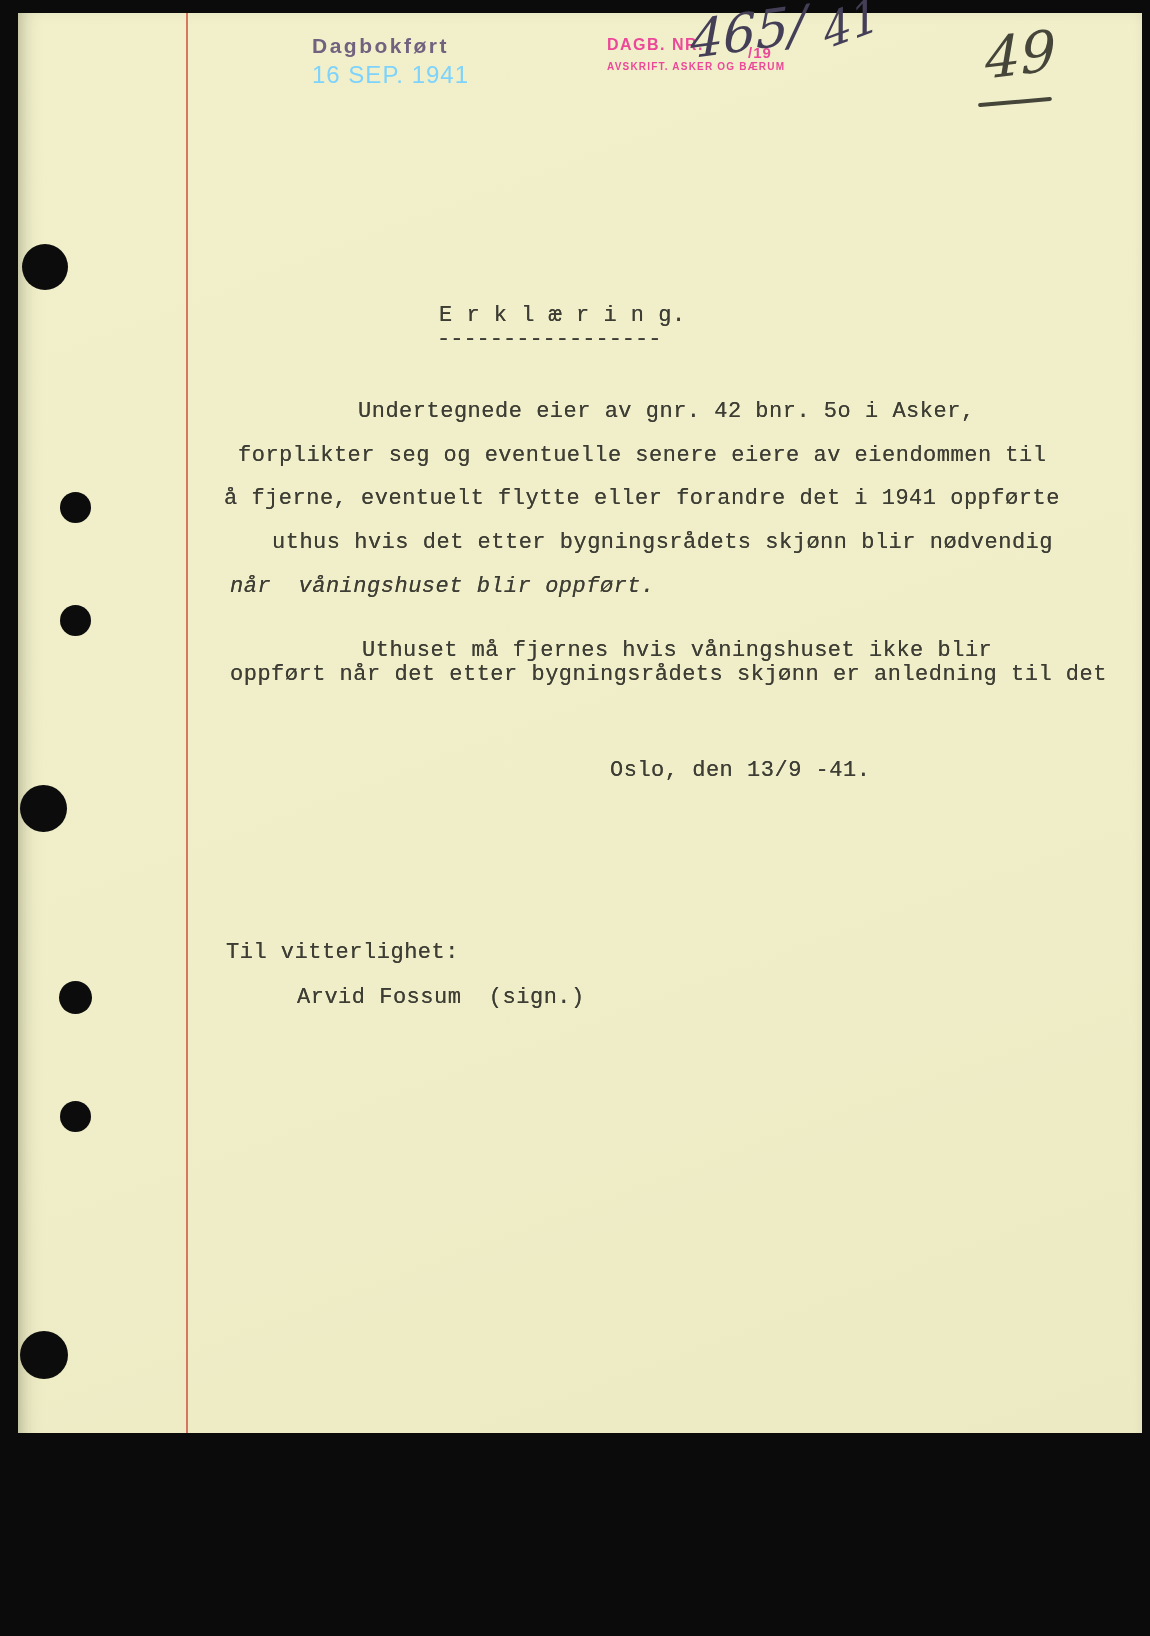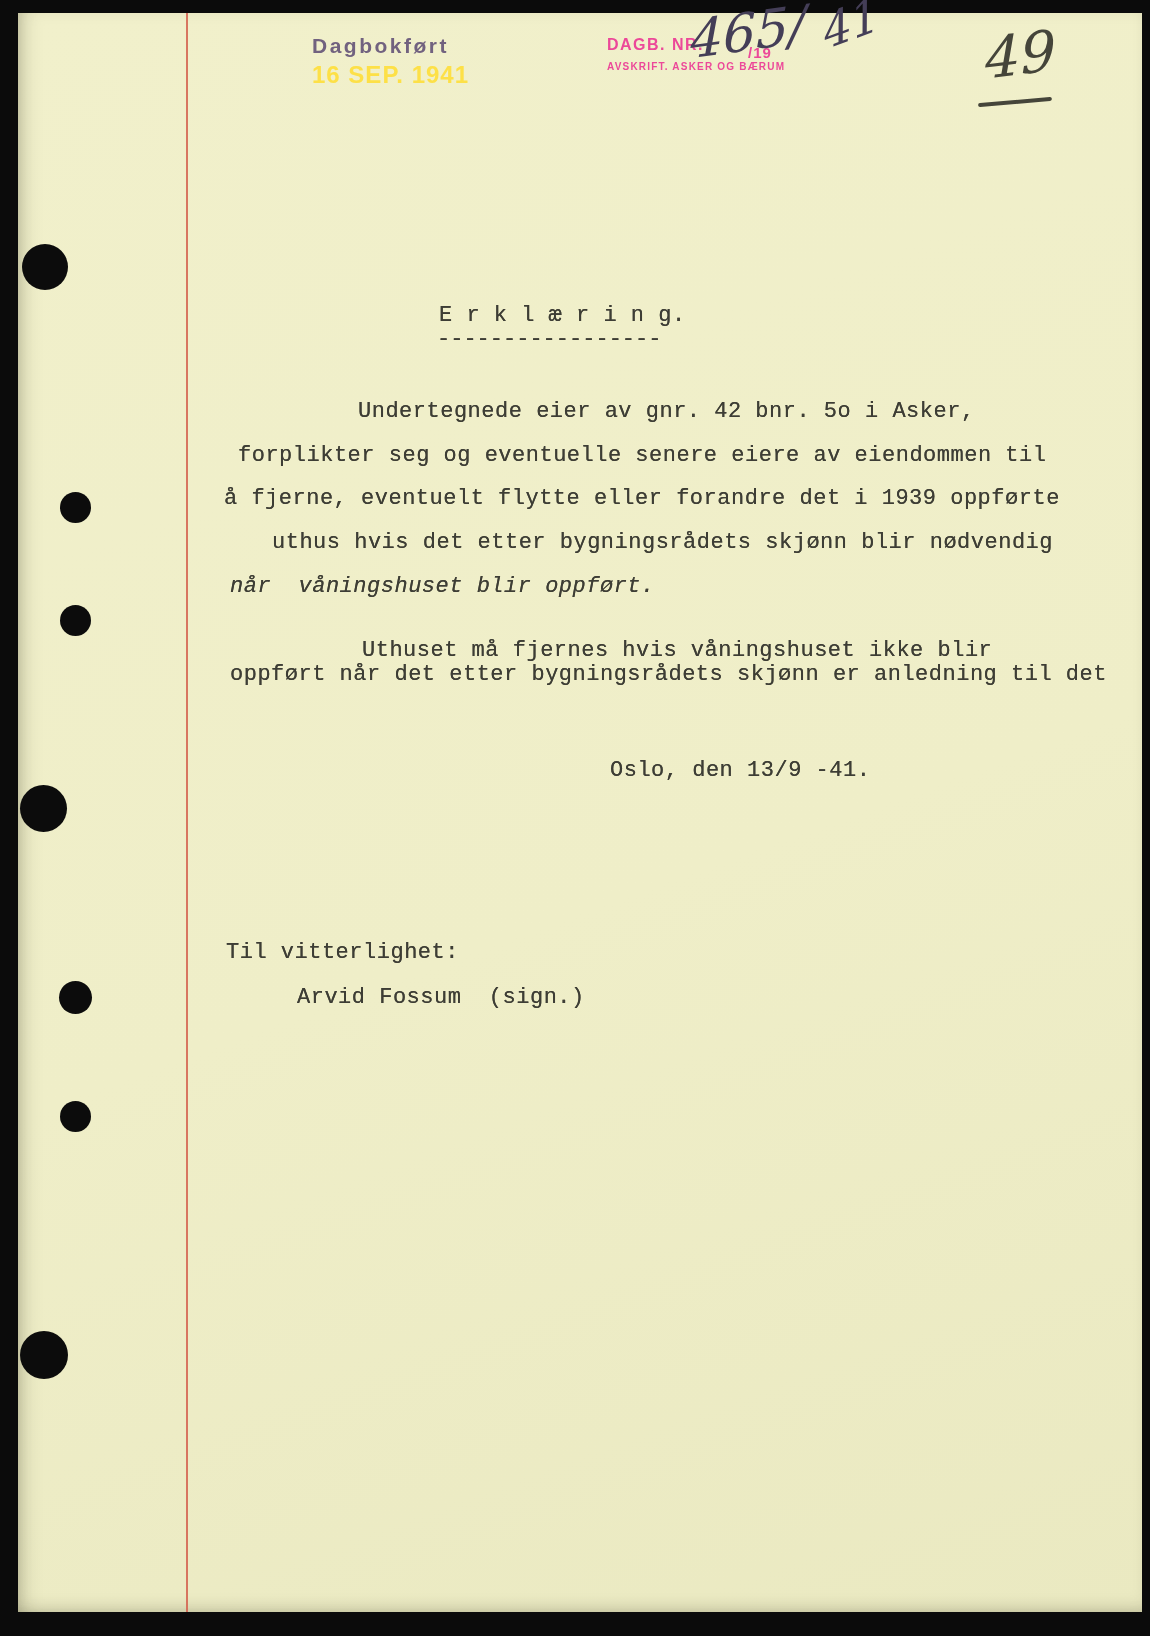--- a/index.html
+++ b/index.html
@@ -3,21 +3,21 @@
 <meta charset="utf-8">
 <style>
   html, body {
     margin: 0;
     padding: 0;
     background: #0b0b0b;
   }
   .scan {
     position: relative;
     width: 1150px;
-    height: 1636px;
+    height: 1433px;
     background: #0b0b0b;
     overflow: hidden;
     font-family: "Liberation Mono", monospace;
   }
   .paper {
     position: absolute;
     left: 18px;
     top: 13px;
     width: 1124px;
     height: 1599px;
@@ -73,23 +73,23 @@
     letter-spacing: 2.5px;
     color: #675679;
     filter: blur(0.5px);
     opacity: 0.92;
   }
   .stamp-purple-2 {
     position: absolute;
     left: 312px; top: 61px;
     font-family: "Liberation Sans", sans-serif;
     font-size: 24px;
-    font-weight: bold;
+    font-weight: normal;
     letter-spacing: 1px;
-    color: #fde047;
+    color: #7dd3fc;
     filter: blur(0.3px);
   }
   .stamp-red {
     position: absolute;
     font-family: "Liberation Sans", sans-serif;
     font-weight: 600;
     color: #ec4899;
     filter: blur(0.25px);
     white-space: pre;
   }
@@ -155,21 +155,21 @@
   <div class="hw hw-journal-number">465/</div>
   <div class="hw hw-journal-year">41</div>
   <div class="hw hw-page-number">49</div>
   <div class="hw-page-underline"></div>
 
   <div class="typed doc-title">E r k l æ r i n g.</div>
   <div class="typed doc-title-underline">-----------------</div>
 
   <div class="typed line-0">Undertegnede eier av gnr. 42 bnr. 5o i Asker,</div>
   <div class="typed line-1">forplikter seg og eventuelle senere eiere av eiendommen til</div>
-  <div class="typed line-2">å fjerne, eventuelt flytte eller forandre det i 1939 oppførte</div>
+  <div class="typed line-2">å fjerne, eventuelt flytte eller forandre det i 1941 oppførte</div>
   <div class="typed line-3">uthus hvis det etter bygningsrådets skjønn blir nødvendig</div>
   <div class="typed line-4">når  våningshuset blir oppført.</div>
   <div class="typed line-5">Uthuset må fjernes hvis våningshuset ikke blir</div>
   <div class="typed line-6">oppført når det etter bygningsrådets skjønn er anledning til det</div>
 
   <div class="typed dateline">Oslo, den 13/9 -41.</div>
   <div class="typed witness-label">Til vitterlighet:</div>
   <div class="typed witness-signature">Arvid Fossum  (sign.)</div>
 </div>
 

